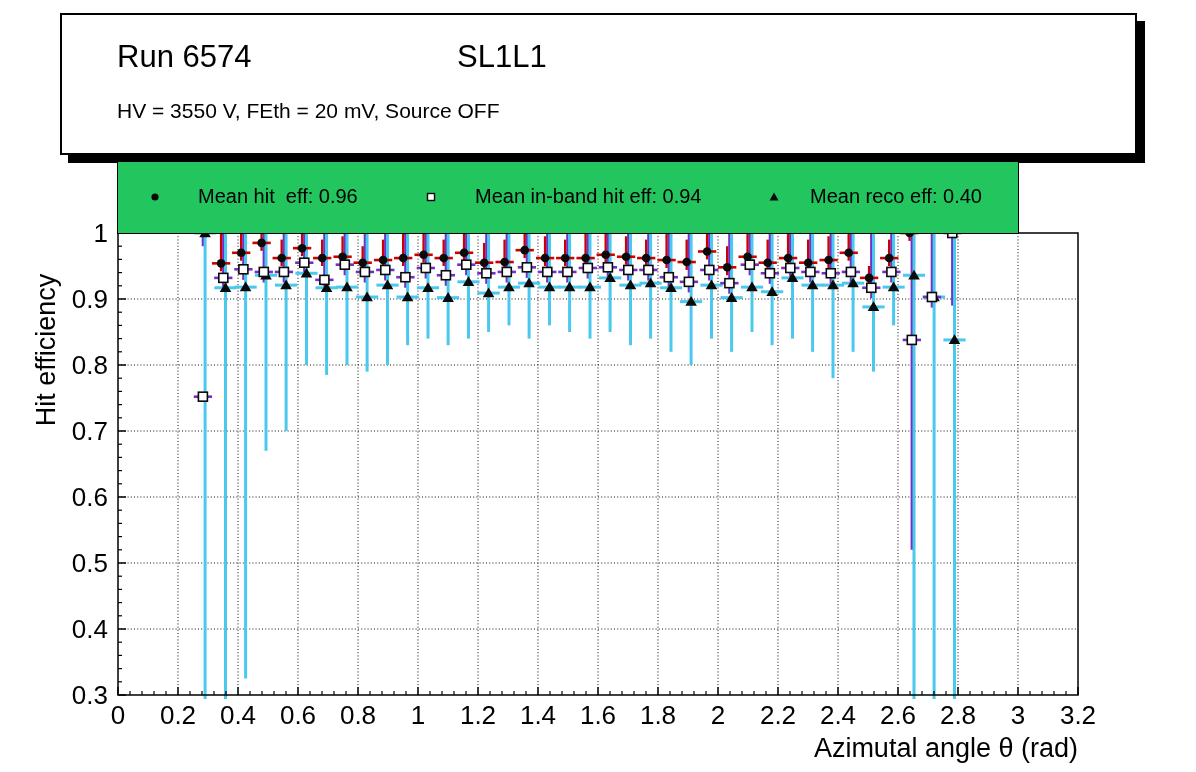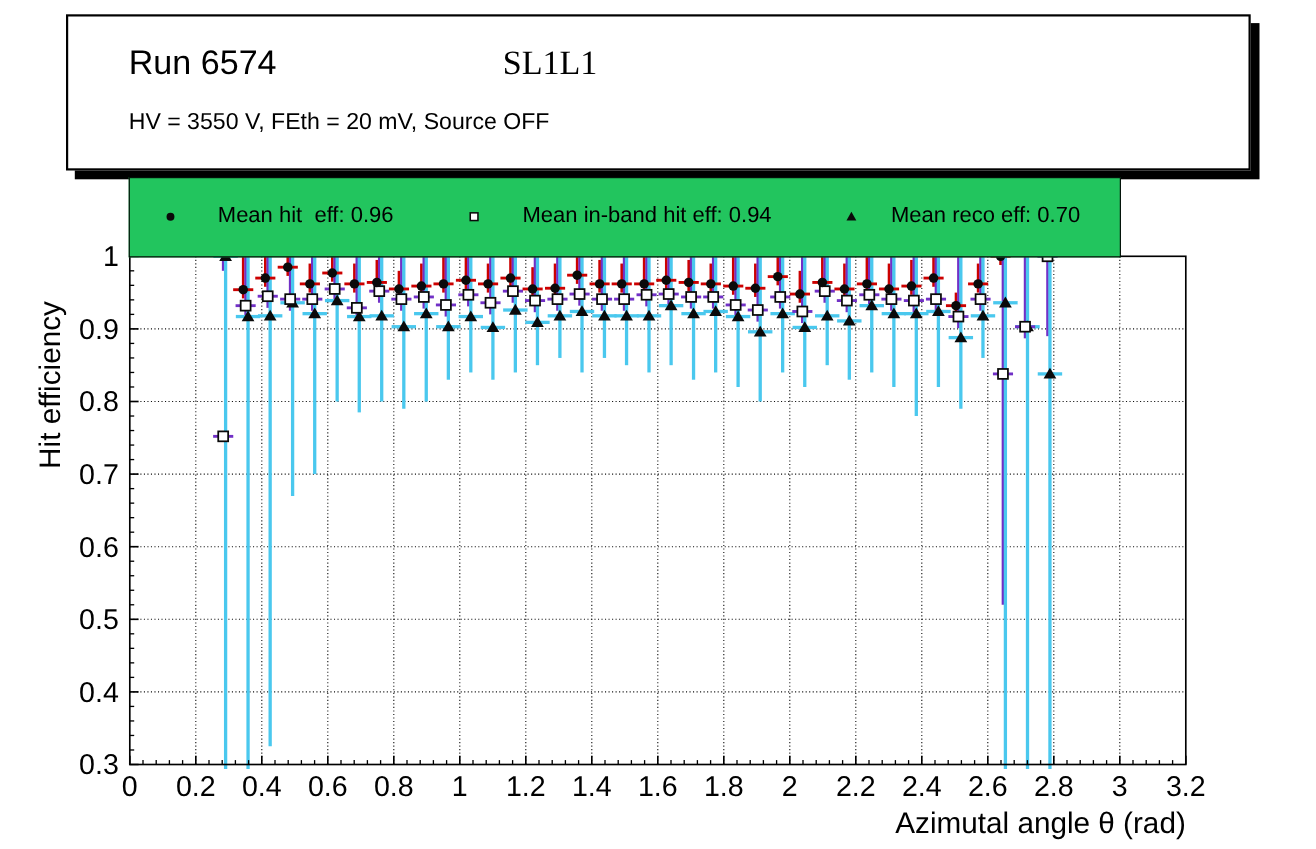--- a/index.html
+++ b/index.html
@@ -2,21 +2,21 @@
 <html><head>
 <meta charset="utf-8">
 <style>
   html,body{margin:0;padding:0;background:#fff;}
   #canvas{position:relative;width:1196px;height:772px;background:#fff;overflow:hidden;
           font-family:"Liberation Sans",sans-serif;color:#000;}
   
   .title-pave{position:absolute;left:60px;top:13px;width:1073px;height:138px;
               background:#fff;border:2px solid #000;box-shadow:8px 8px 0 0 #000;}
   .title-line1{position:absolute;top:24px;left:55px;font-size:31px;white-space:pre;text-align:center;}
-  .title-line1 .sl{position:absolute;left:340px;top:0;font-family:Liberation Serif, serif;}
+  .title-line1 .sl{position:absolute;left:340px;top:0;}
   .title-line2{position:absolute;top:84px;left:55px;font-size:21px;white-space:pre;}
   
   .legend{position:absolute;left:117px;top:161px;width:900px;height:71px;
           background:#22c55e;border:1px solid #000;}
   .legend-entry{position:absolute;top:0;height:71px;}
   .legend-label{position:absolute;top:23px;font-size:20px;white-space:pre;}
   .legend-marker{position:absolute;top:27px;}
   
   .y-title{position:absolute;left:46px;top:350px;transform:translate(-50%,-50%) rotate(-90deg);
            font-size:27px;white-space:nowrap;}
@@ -556,20 +556,20 @@
     <div class="legend-entry" style="left:0;">
       <svg class="legend-marker" style="left:305px;" width="16" height="16">
         <rect x="4.5" y="4.5" width="7" height="7" fill="#fff" stroke="#0a0a0a" stroke-width="1.4"></rect>
       </svg>
       <span class="legend-label" style="left:357px;">Mean in-band hit eff: 0.94</span>
     </div>
     <div class="legend-entry" style="left:0;">
       <svg class="legend-marker" style="left:648px;" width="16" height="16">
         <path d="M8 3.5 L3.5 11.5 L12.5 11.5 Z" fill="#0a0a0a"></path>
       </svg>
-      <span class="legend-label" style="left:692px;">Mean reco eff: 0.70</span>
+      <span class="legend-label" style="left:692px;">Mean reco eff: 0.40</span>
     </div>
   </div>
 
   <div class="y-title">Hit efficiency</div>
   <div class="x-title">Azimutal angle θ (rad)</div>
 
 </div>
 
 </body></html>

